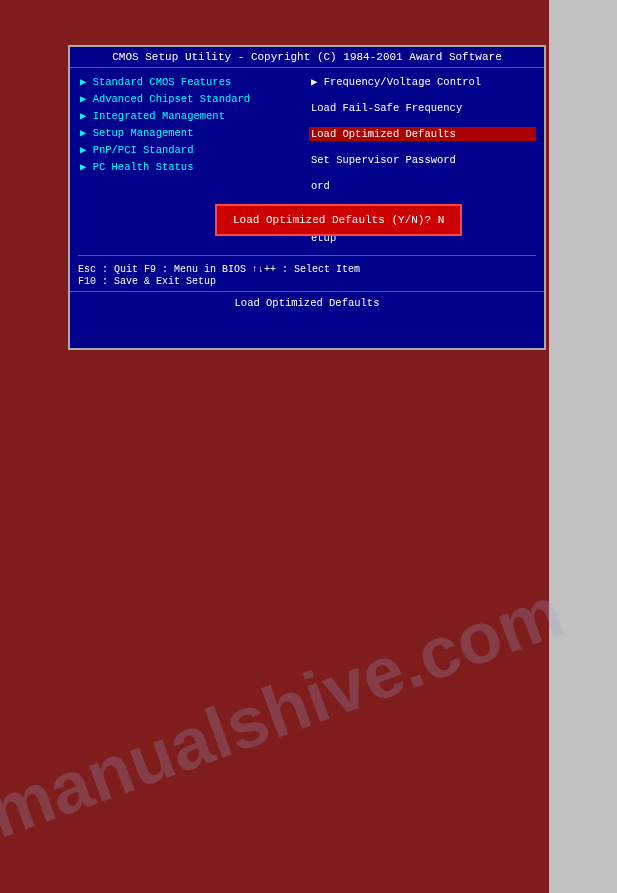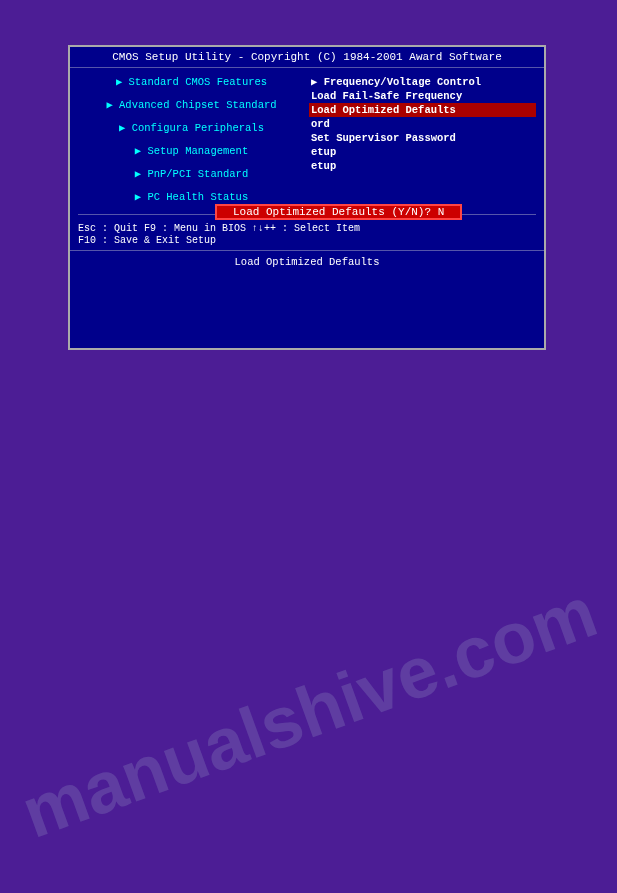--- a/index.html
+++ b/index.html
@@ -6,23 +6,23 @@
     body {
       width: 617px;
       height: 893px;
       background-color: #c0c0c0;
       font-family: 'Courier New', Courier, monospace;
       position: relative;
       overflow: hidden;
     }
 
     .page-bg {
-      width: 617px;
+      width: 549px;
       height: 893px;
-      background-color: #4c1d95;
+      background-color: #7f1d1d;
       position: relative;
     }
 
     .bios-screen {
       position: absolute;
       top: 45px;
       left: 68px;
       width: 478px;
       height: 305px;
       background-color: #00008b;
@@ -45,31 +45,29 @@
       display: flex;
       flex-direction: row;
       padding: 6px 8px;
       gap: 0;
     }
 
     .left-column {
       flex: 1;
       display: flex;
       flex-direction: column;
-      gap: 8px;
-      text-align: center;
+      gap: 2px;
     }
 
     .right-column {
       flex: 1;
       display: flex;
       flex-direction: column;
-      gap: 0;
+      gap: 12px;
       padding-left: 4px;
-      font-weight: bold;
     }
 
     .menu-item {
       color: #00ffff;
       font-size: 10.5px;
       padding: 1px 2px;
       cursor: pointer;
       white-space: nowrap;
     }
 
@@ -121,21 +119,21 @@
     .dialog-overlay {
       position: absolute;
       top: 157px;
       left: 145px;
       z-index: 10;
     }
 
     .dialog-box {
       background-color: #cc0000;
       border: 2px solid #ff4444;
-      padding: 0 16px;
+      padding: 8px 16px;
       color: #ffffff;
       font-size: 11px;
       font-family: 'Courier New', Courier, monospace;
       white-space: nowrap;
     }
 
     
     .watermark {
       position: absolute;
       bottom: 140px;
@@ -160,32 +158,32 @@
 
     <div class="title-bar">
       <span>CMOS Setup Utility - Copyright (C) 1984-2001 Award Software</span>
     </div>
 
     <div class="main-content">
 
       <div class="left-column">
         <div class="menu-item">Standard CMOS Features</div>
         <div class="menu-item">Advanced Chipset Standard</div>
-        <div class="menu-item">Configura Peripherals</div>
+        <div class="menu-item">Integrated Management</div>
         <div class="menu-item">Setup Management</div>
         <div class="menu-item">PnP/PCI Standard</div>
         <div class="menu-item">PC Health Status</div>
       </div>
 
       <div class="right-column">
         <div class="right-item has-arrow">Frequency/Voltage Control</div>
         <div class="right-item">Load Fail-Safe Frequency</div>
         <div class="right-item highlighted">Load Optimized Defaults</div>
+        <div class="right-item">Set Supervisor Password</div>
         <div class="right-item">ord</div>
-        <div class="right-item">Set Supervisor Password</div>
         <div class="right-item">etup</div>
         <div class="right-item">etup</div>
       </div>
 
     </div>
 
     <div class="dialog-overlay">
       <div class="dialog-box">
         <span>Load Optimized Defaults (Y/N)? N</span>
       </div>

